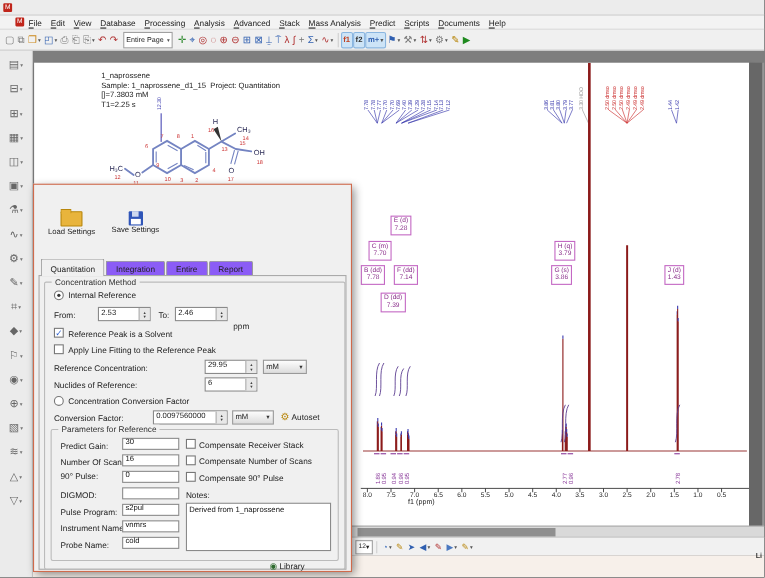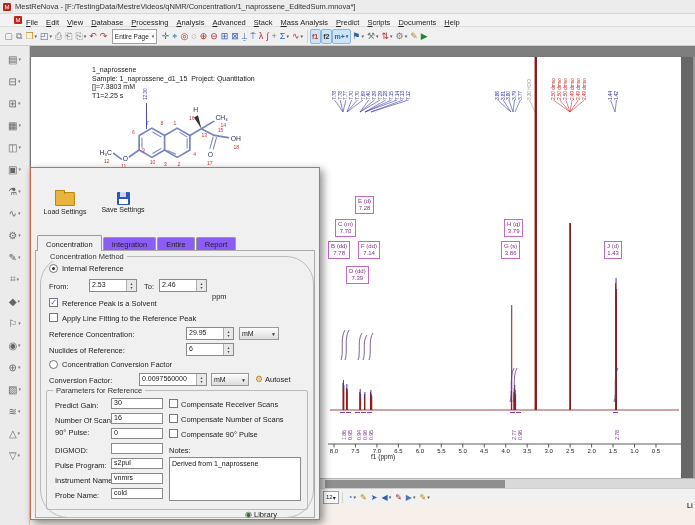--- a/index.html
+++ b/index.html
@@ -99,21 +99,20 @@
     padding:2px;box-sizing:border-box;font-family:"Liberation Sans",sans-serif;}
   .iconbtn{position:absolute;display:flex;align-items:center;gap:2px;font-size:7.5px;color:#222;}
 </style>
 </head>
 <body>
 
 <div class="screen">
 
   <div class="titlebar">
     <div class="appicon">M</div>
-    <div class="titletext">MestReNova - [F:/TestingData/MestreVideos/qNMR/Concentration/1_naprossene_EditedSum.mnova*]</div>
   </div>
 
   <div class="menubar">
     <div class="appicon">M</div>
     <span id="menuItems"><span class="mi">File</span><span class="mi">Edit</span><span class="mi">View</span><span class="mi">Database</span><span class="mi">Processing</span><span class="mi">Analysis</span><span class="mi">Advanced</span><span class="mi">Stack</span><span class="mi">Mass Analysis</span><span class="mi">Predict</span><span class="mi">Scripts</span><span class="mi">Documents</span><span class="mi">Help</span></span>
   </div>
 
   <div class="toolbar" id="mainToolbar">
       <div class="tbi">
         <span style="color: rgb(119, 119, 119);">▢</span>
@@ -633,28 +632,28 @@
     <div class="actbtn" style="left:8px;top:24px;width:52px;">
       <div class="folder"></div>
       <div>Load Settings</div>
     </div>
     <div class="actbtn" style="left:64px;top:24px;width:56px;">
       <div class="floppy"></div>
       <div>Save Settings</div>
     </div>
 
     <div class="dlg-tabs" id="dlgTabs">
-        <div class="dtab active">Concentration</div>
+        <div class="dtab active">Quantitation</div>
         <div class="dtab">Integration</div>
         <div class="dtab">Entire</div>
         <div class="dtab">Report</div>
       </div>
     <div class="tabframe"></div>
 
-    <div class="grp" style="left:9px;top:88px;width:272px;height:260px;border-radius:28px;">
+    <div class="grp" style="left:9px;top:88px;width:272px;height:260px;">
       <span class="grp-lbl">Concentration Method</span>
     </div>
 
     <div class="radio sel" style="left:18px;top:96px;"></div>
     <div class="lbl" style="left:31px;top:96px;">Internal Reference</div>
 
     <div class="lbl" style="left:18px;top:114px;">From:</div>
     <div class="spinbox" style="left:58px;top:111px;width:48px;height:13px;">
       <div class="val">2.53</div>
       <div class="spin">
@@ -720,21 +719,21 @@
       <span>Autoset</span>
     </div>
 
     <div class="grp" style="left:15px;top:222px;width:260px;height:118px;">
       <span class="grp-lbl">Parameters for Reference</span>
     </div>
 
     <div class="lbl" style="left:24px;top:233px;">Predict Gain:</div>
     <div class="inp" style="left:80px;top:230px;width:52px;height:11px;">30</div>
     <div class="cb" style="left:138px;top:231px;"></div>
-    <div class="lbl" style="left:150px;top:232px;">Compensate Receiver Scans</div>
+    <div class="lbl" style="left:150px;top:232px;">Compensate Receiver Stack</div>
 
     <div class="lbl" style="left:24px;top:248px;">Number Of Scans:</div>
     <div class="inp" style="left:80px;top:245px;width:52px;height:11px;">16</div>
     <div class="cb" style="left:138px;top:246px;"></div>
     <div class="lbl" style="left:150px;top:247px;">Compensate Number of Scans</div>
 
     <div class="lbl" style="left:24px;top:260px;">90° Pulse:</div>
     <div class="inp" style="left:80px;top:260px;width:52px;height:11px;">0</div>
     <div class="cb" style="left:138px;top:261px;"></div>
     <div class="lbl" style="left:150px;top:262px;">Compensate 90° Pulse</div>

